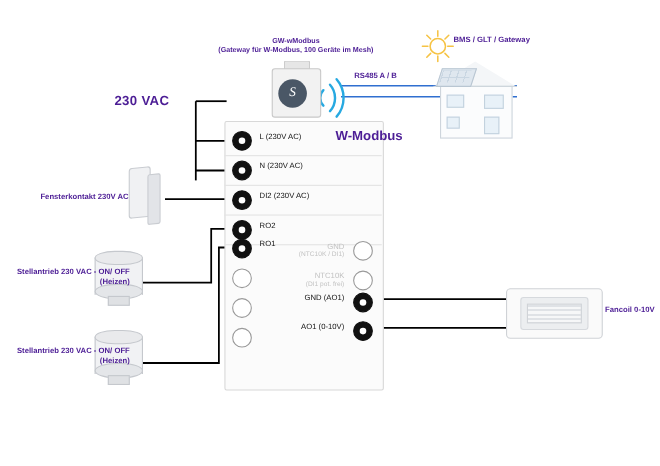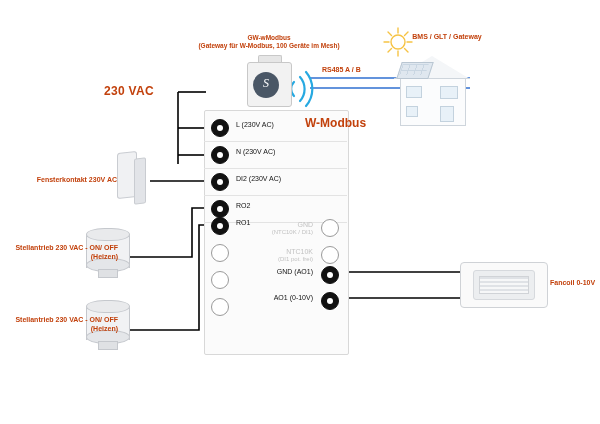--- a/index.html
+++ b/index.html
@@ -18,21 +18,21 @@
   .svg-layer {
     position: absolute;
     left: 0;
     top: 0;
     width: 600px;
     height: 424px;
   }
   .lbl {
     position: absolute;
     font-family: "Liberation Sans", sans-serif;
-    color: #c2410c;
+    color: #4c1d95;
     line-height: 1.25;
     white-space: pre;
   }
   .lbl-c { text-align: center; }
 
   
   .module {
     position: absolute;
     left: 204px;
     top: 110px;

